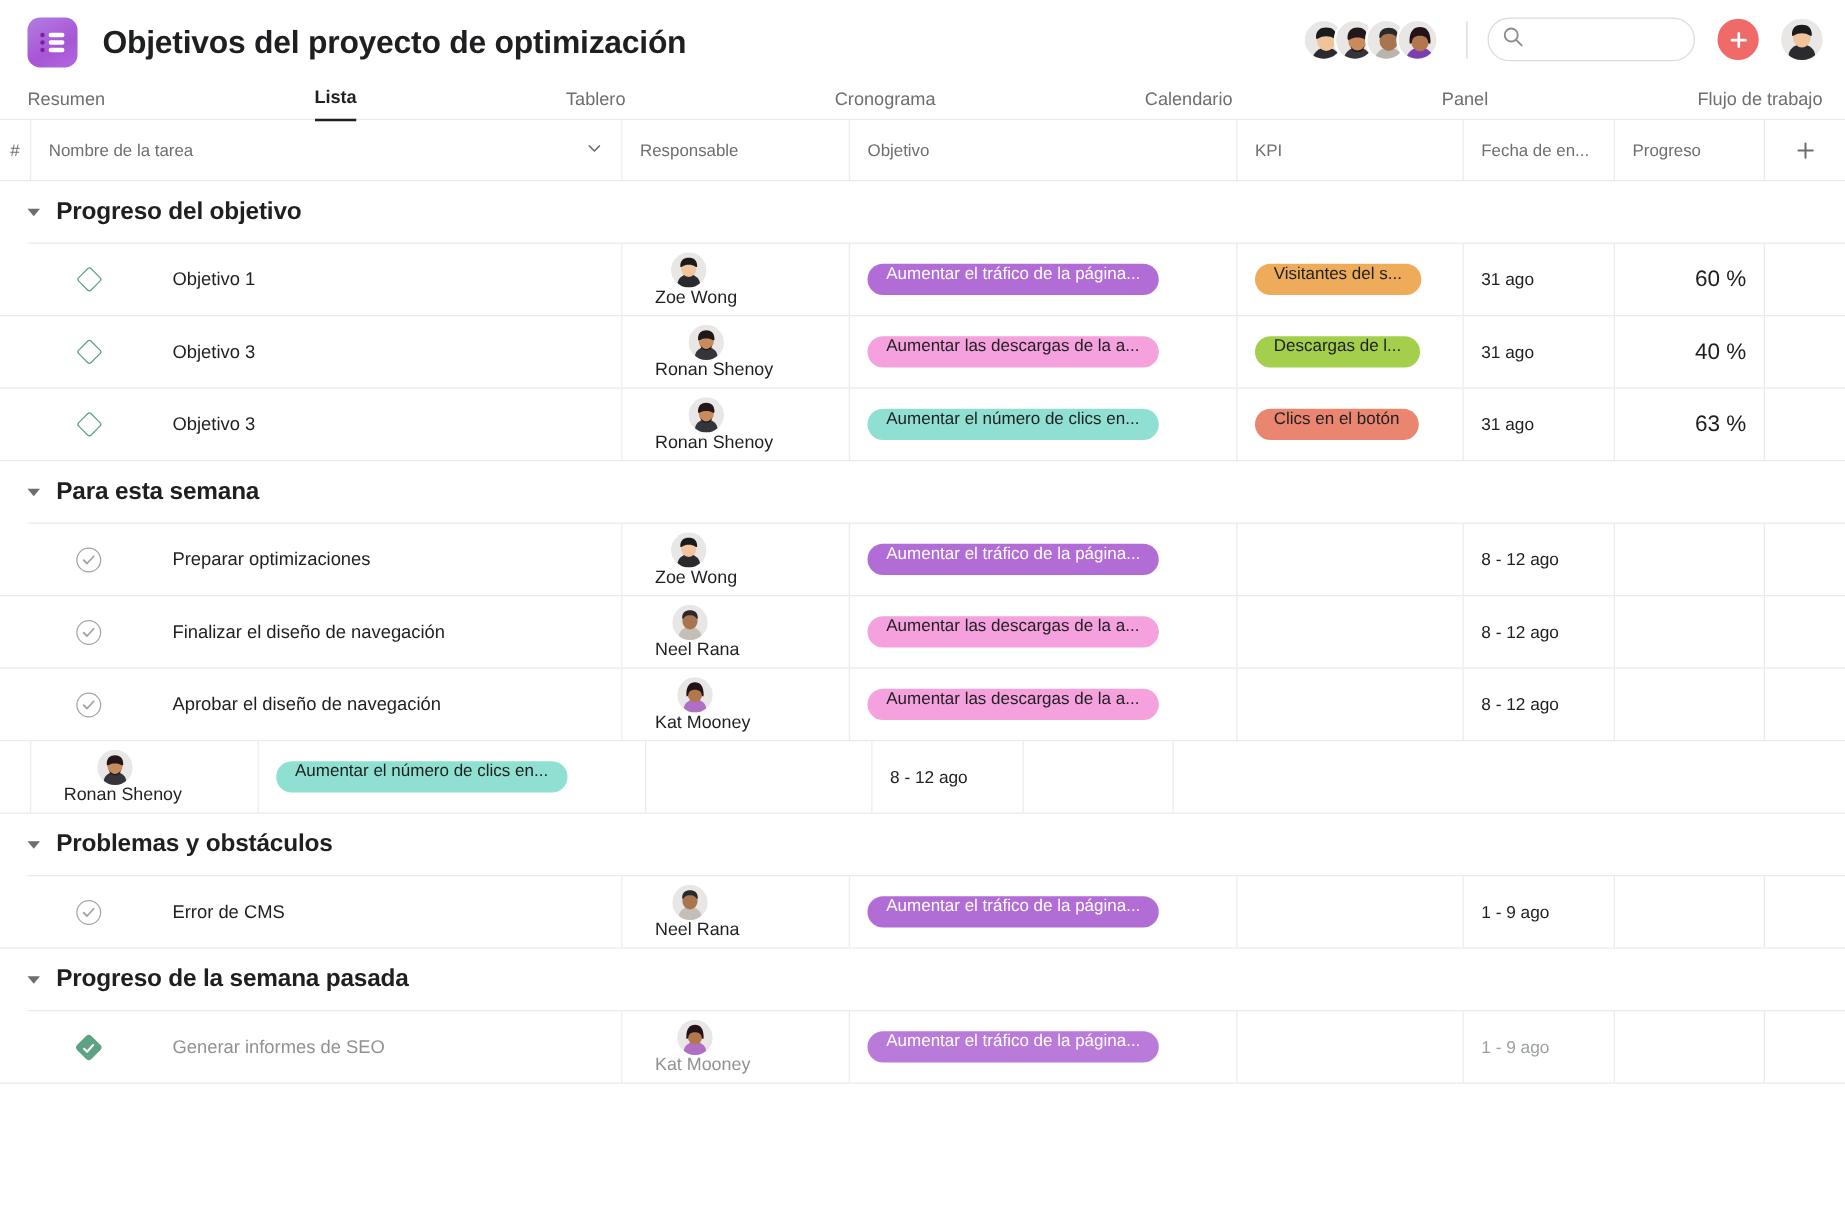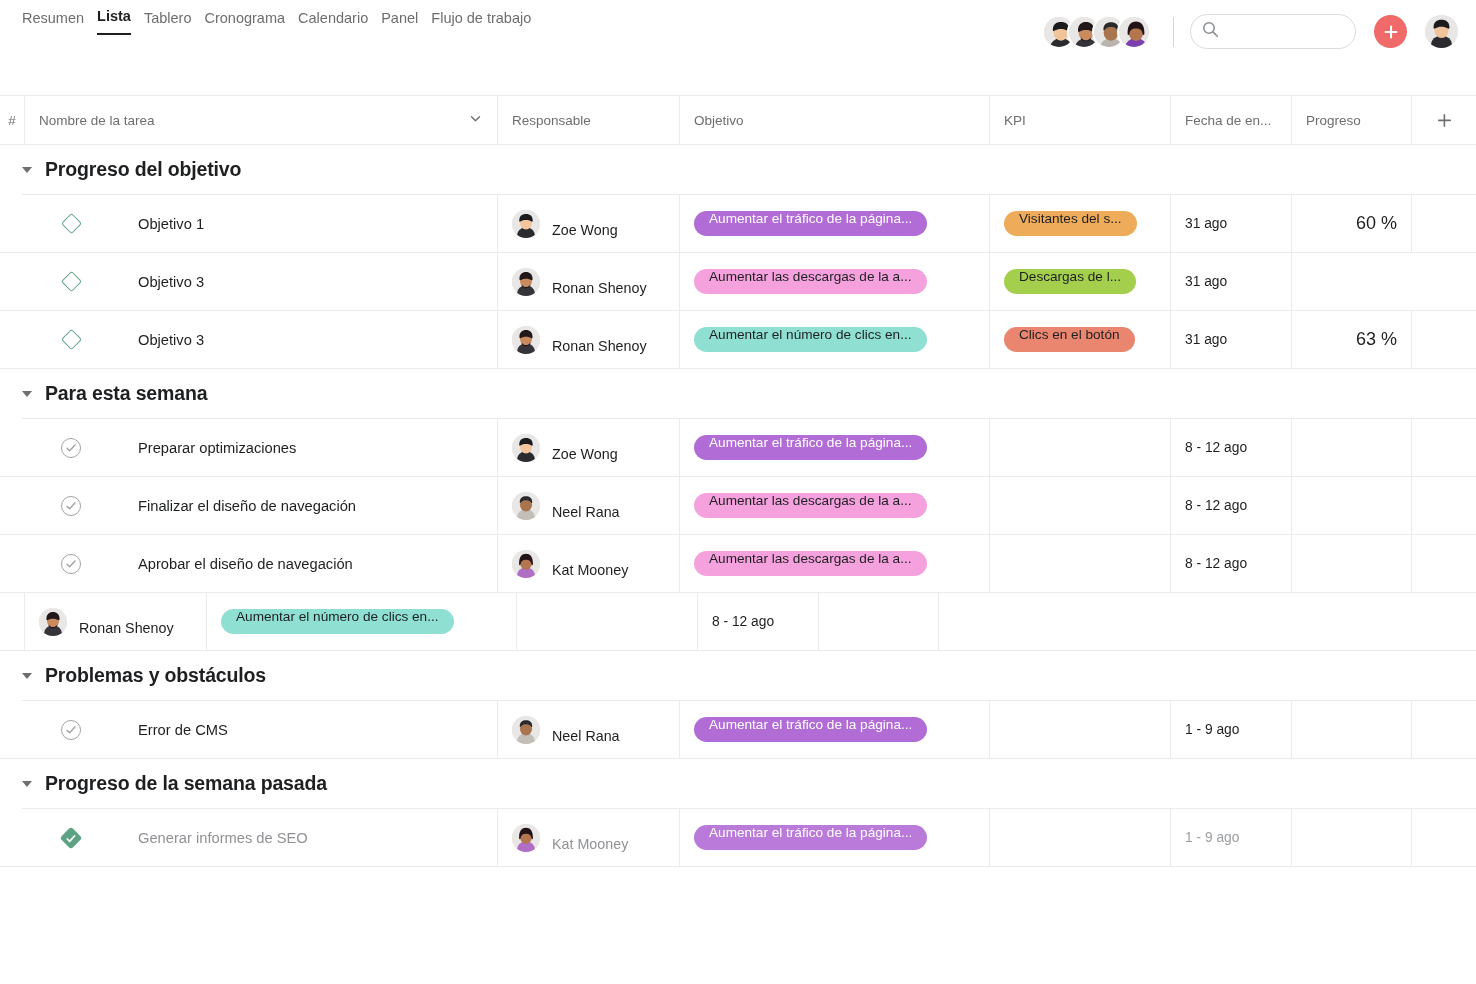--- a/index.html
+++ b/index.html
@@ -36,23 +36,24 @@
     font-size: 25.5px;
     font-weight: bold;
     letter-spacing: -0.2px;
     margin-left: 20px;
     color: #1e1f21;
     white-space: nowrap;
   }
 
   .tabs {
     display: flex; align-items: flex-end;
-    gap: 13px;
+    gap: 24px;
     padding-left: 4px;
     height: 34px;
+    justify-content: space-between;
   }
   .tab {
     font-size: 14.5px;
     color: #6d6e6f;
     padding-bottom: 9px;
     cursor: pointer;
     white-space: nowrap;
     position: relative;
     top: 1px;
   }
@@ -203,21 +204,21 @@
   .task-icon {
     width: 22px; height: 22px;
     margin: 0 14px 0 36px;
     flex: 0 0 auto;
     display: flex; align-items: center; justify-content: center;
   }
   .task-name { font-size: 14.7px; }
   .task-name.done { color: #8f9194; }
 
   .asg {
-    display: flex; align-items: flex-end;
+    display: flex; align-items: center; flex-direction: column;
   }
   .asg .av { width: 28px; height: 28px; }
   .asg-name {
     font-size: 14.3px;
     margin-left: 12px;
     white-space: nowrap;
   }
   .asg-name.done { color: #8f9194; }
 
   .pill {
@@ -256,20 +257,33 @@
     width: 20px; height: 20px;
     border-radius: 50%;
     border: 1.5px solid #a0a4a7;
     display: flex; align-items: center; justify-content: center;
   }
 </style>
 </head>
 <body>
 
 <div class="topbar">
+  <div class="titlerow">
+    <div class="proj-icon">
+      <svg class="glyph" width="22" height="18" viewBox="0 0 22 18" aria-hidden="true">
+        <circle cx="3" cy="3" r="1.8" fill="#7a1fa8"></circle>
+        <circle cx="3" cy="9" r="1.8" fill="#7a1fa8"></circle>
+        <circle cx="3" cy="15" r="1.8" fill="#7a1fa8"></circle>
+        <rect x="8" y="1.2" width="12.5" height="3.6" rx="1.6" fill="#ffffff"></rect>
+        <rect x="8" y="7.2" width="12.5" height="3.6" rx="1.6" fill="#ffffff"></rect>
+        <rect x="8" y="13.2" width="12.5" height="3.6" rx="1.6" fill="#ffffff"></rect>
+      </svg>
+    </div>
+    <div class="page-title">Objetivos del proyecto de optimización</div>
+  </div>
 
   <div class="tabs">
     <div class="tab">Resumen</div>
     <div class="tab active">Lista</div>
     <div class="tab">Tablero</div>
     <div class="tab">Cronograma</div>
     <div class="tab">Calendario</div>
     <div class="tab">Panel</div>
     <div class="tab">Flujo de trabajo</div>
   </div>
@@ -436,20 +450,23 @@
             </span>
           </div>
           <div class="cell c-kpi">
             <span class="pill" style="background:#a4cf4c;color:#1e1f21">
               <span>Descargas de l...</span>
             </span>
           </div>
           <div class="cell c-date">
             <span class="date-txt">31 ago</span>
           </div>
+          <div class="cell c-prog">
+            <span class="prog-txt">40 %</span>
+          </div>
           <div class="cell c-add"></div>
         </div>
         <div class="row trow">
           <div class="cell c-num"></div>
           <div class="cell c-name">
             <span class="task-icon">
               <span class="dia-outline"></span>
             </span>
             <span class="task-name">Objetivo 3</span>
           </div>

